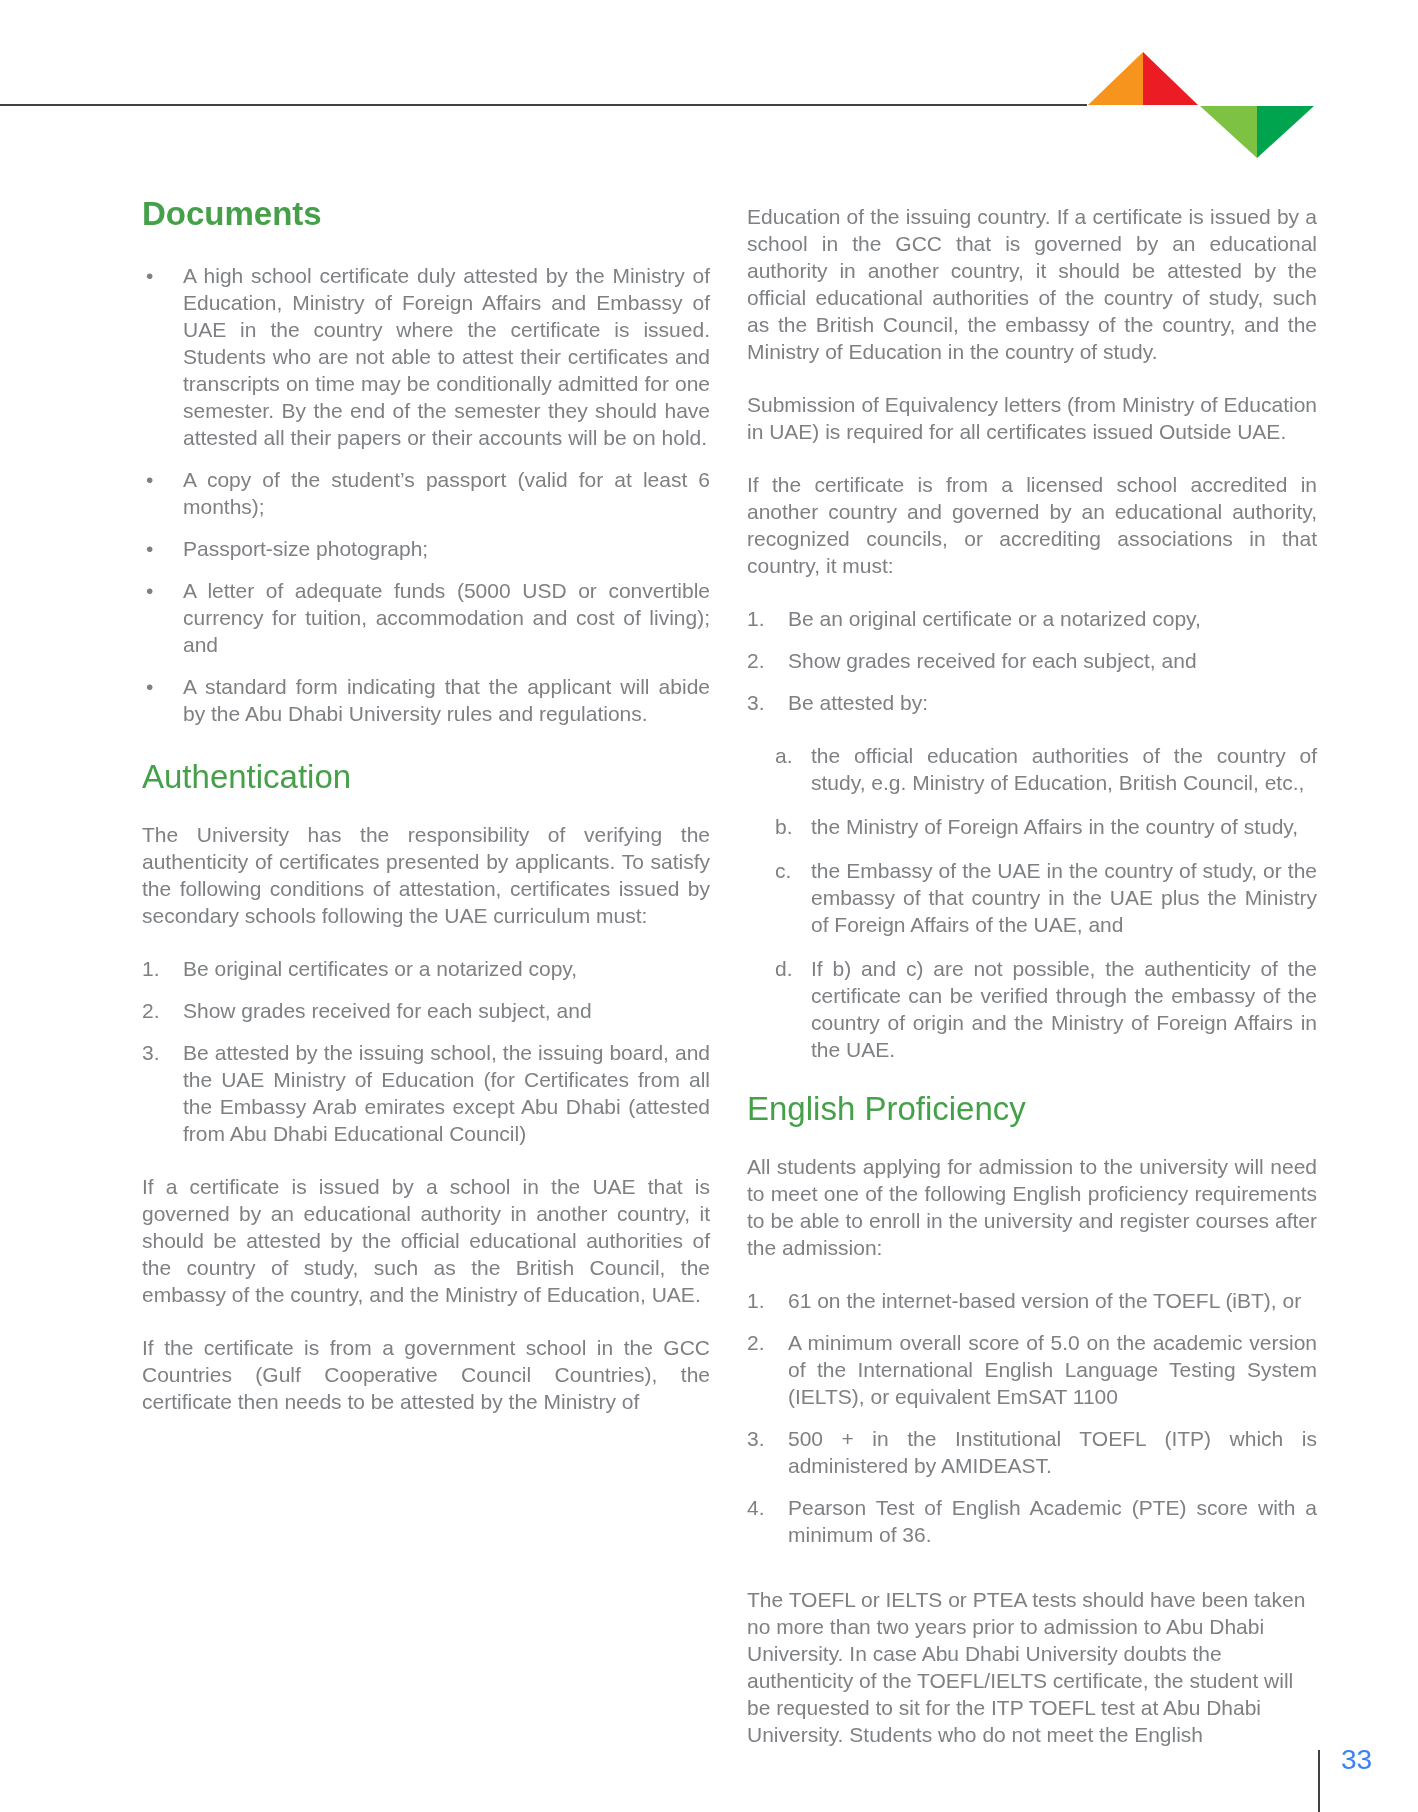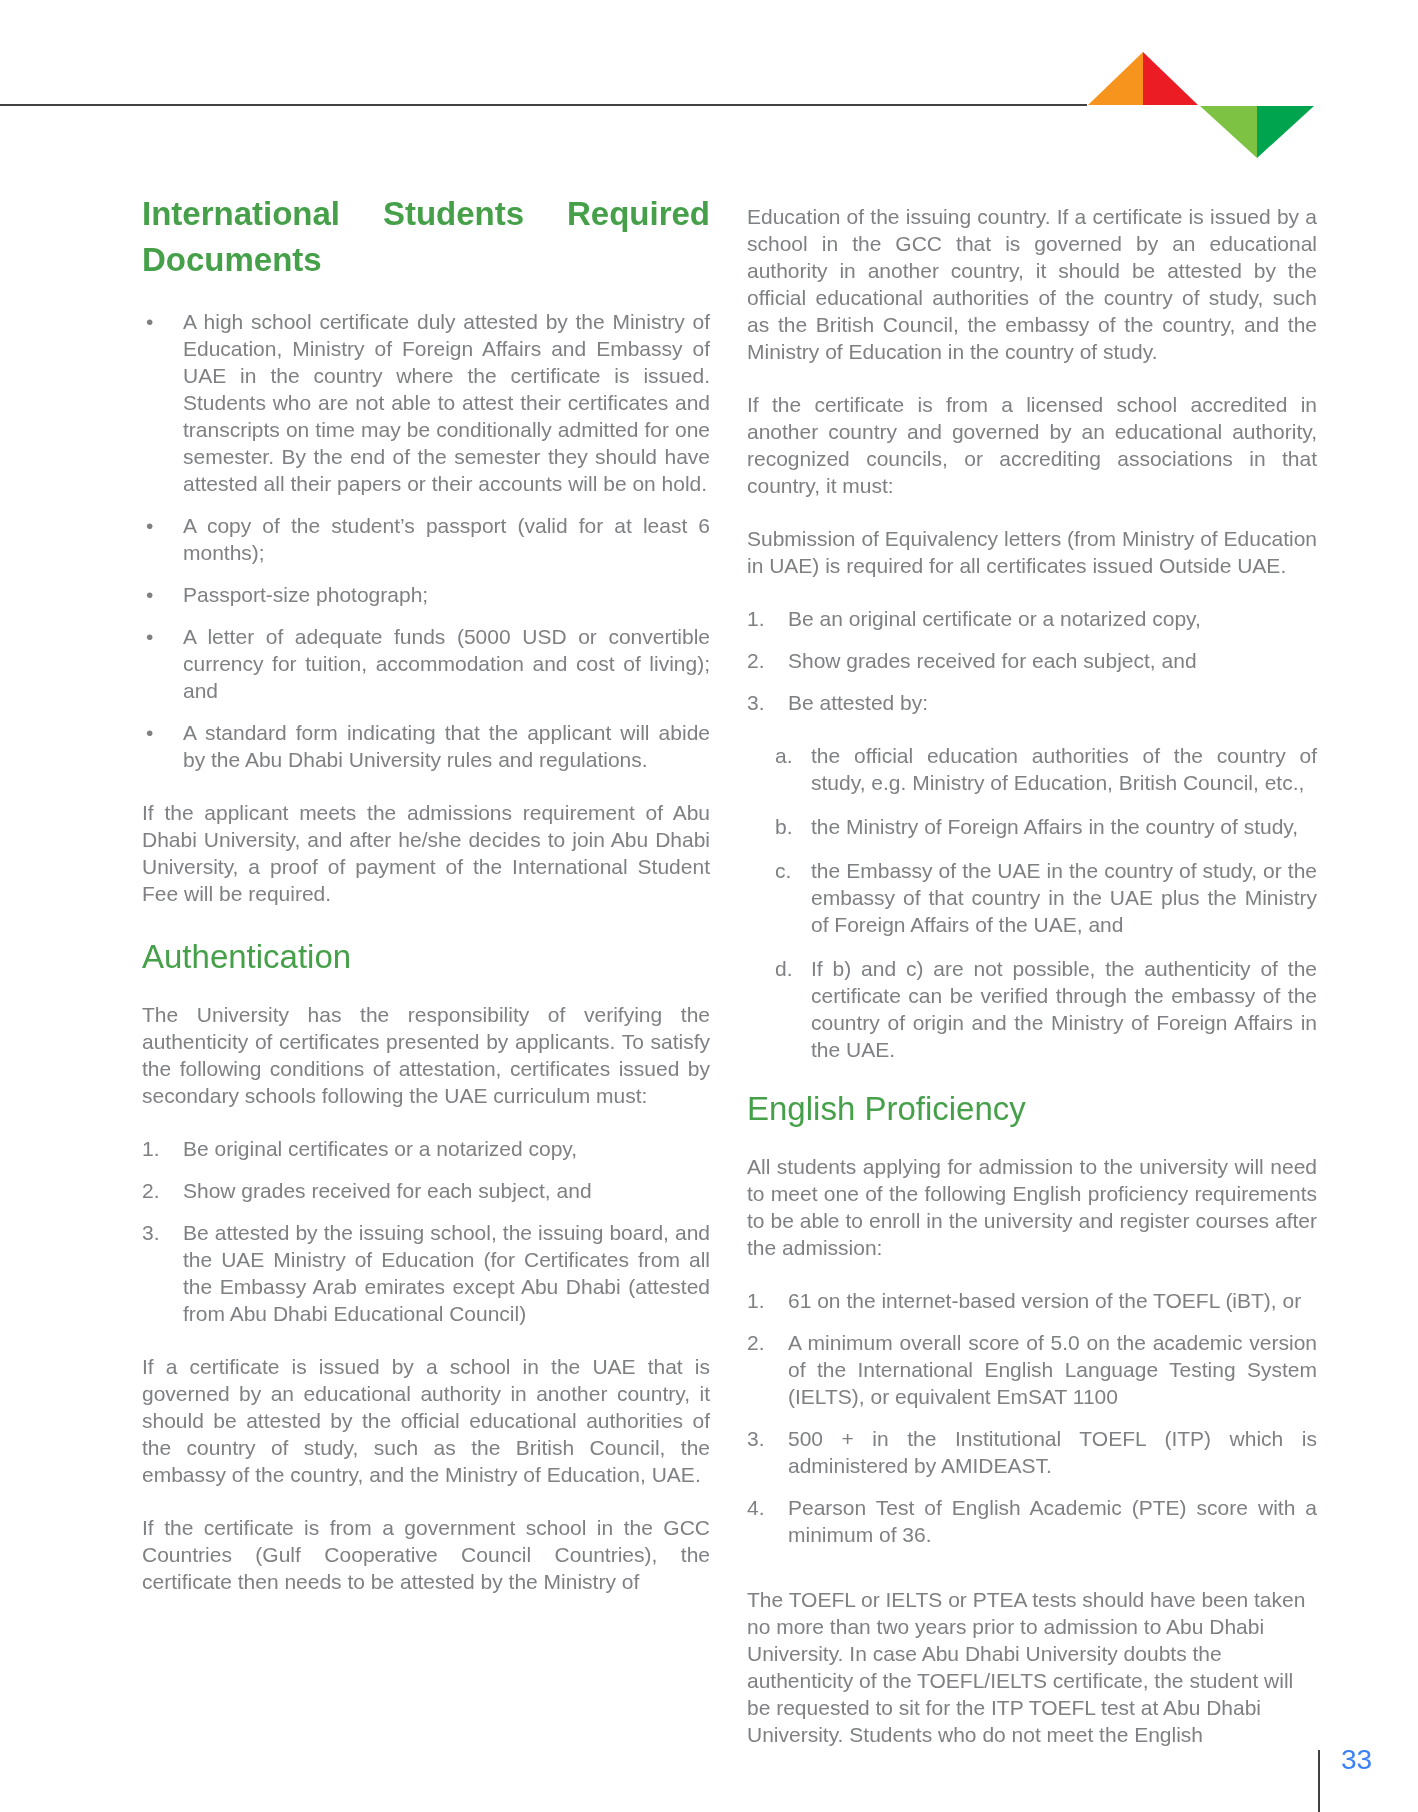--- a/index.html
+++ b/index.html
@@ -43,21 +43,20 @@
 
   <svg class="logo" viewBox="0 0 230 112" xmlns="http://www.w3.org/2000/svg">
     <polygon points="2,57 57,4 57,57" fill="#F7941E"></polygon>
     <polygon points="57,4 112,57 57,57" fill="#EC1C24"></polygon>
     <polygon points="114,58 171,58 171,110" fill="#7DC242"></polygon>
     <polygon points="171,58 228,58 171,110" fill="#00A44F"></polygon>
   </svg>
 
   <div class="col col-left">
     <h1 class="title">
-      <span class="t1">International Students Required</span>
       <span class="t2">Documents</span>
     </h1>
 
 
     <div class="list">
       <div class="li bullet">
         <span class="m">•</span>
         <span class="t">A high school certificate duly attested by the Ministry of Education, Ministry of Foreign Affairs and Embassy of UAE in the country where the certificate is issued. Students who are not able to attest their certificates and transcripts on time may be conditionally admitted for one semester.  By the end of the semester they should have attested all their papers or their accounts will be on hold.</span>
       </div>
       <div class="li bullet">
@@ -71,21 +70,20 @@
       <div class="li bullet">
         <span class="m">•</span>
         <span class="t">A letter of adequate funds (5000 USD or convertible currency for tuition, accommodation and cost of living); and</span>
       </div>
       <div class="li bullet">
         <span class="m">•</span>
         <span class="t">A standard form indicating that the applicant will abide by the  Abu Dhabi University rules and regulations.</span>
       </div>
     </div>
 
-    <p>If the applicant meets the admissions requirement of Abu Dhabi University, and after he/she decides to join  Abu Dhabi University, a proof of payment of the International Student Fee will be required.</p>
 
     <h2>Authentication</h2>
 
     <p>The University has the responsibility of verifying the authenticity of certificates presented by applicants.  To satisfy the following conditions of attestation, certificates issued by secondary schools following the UAE curriculum must:</p>
 
     <div class="list">
       <div class="li">
         <span class="m">1.</span>
         <span class="t">Be original certificates or a notarized copy,</span>
       </div>
@@ -98,22 +96,22 @@
         <span class="t">Be attested by the issuing school, the issuing board, and the UAE Ministry of Education (for Certificates from all the Embassy Arab emirates except Abu Dhabi (attested from Abu Dhabi Educational Council)</span>
       </div>
     </div>
 
     <p>If a certificate is issued by a school in the UAE that is governed by an educational authority in another country, it should be attested by the official educational authorities of the country of study, such as the British Council, the embassy of the country, and the Ministry of Education, UAE.</p>
     <p class="last">If the certificate is from a government school in the GCC Countries (Gulf Cooperative Council Countries), the certificate then needs to be attested by the Ministry of</p>
   </div>
 
   <div class="col col-right">
     <p>Education of the issuing country.  If a certificate is issued by a school in the GCC that is governed by an educational authority in another country,  it should be attested by the official educational authorities of the country of study, such as the British Council,  the embassy of the country, and the Ministry of Education in the country of study.</p>
+    <p>Submission of Equivalency letters (from Ministry of Education in UAE) is required for all certificates issued Outside UAE.</p>
     <p>If the certificate is from a licensed school accredited in another country and governed by an educational authority, recognized councils, or accrediting associations in that country, it must:</p>
-    <p>Submission of Equivalency letters (from Ministry of Education in UAE) is required for all certificates issued Outside UAE.</p>
 
     <div class="list">
       <div class="li">
         <span class="m">1.</span>
         <span class="t">Be an original certificate or a notarized copy,</span>
       </div>
       <div class="li">
         <span class="m">2.</span>
         <span class="t">Show grades received for each subject, and</span>
       </div>

